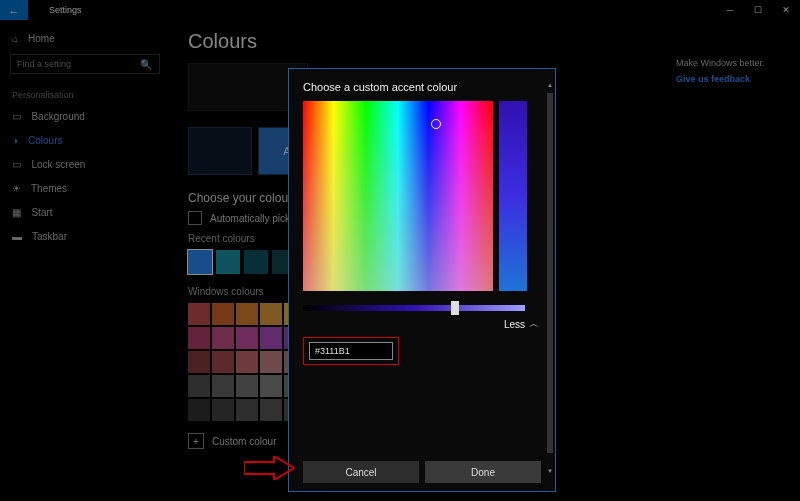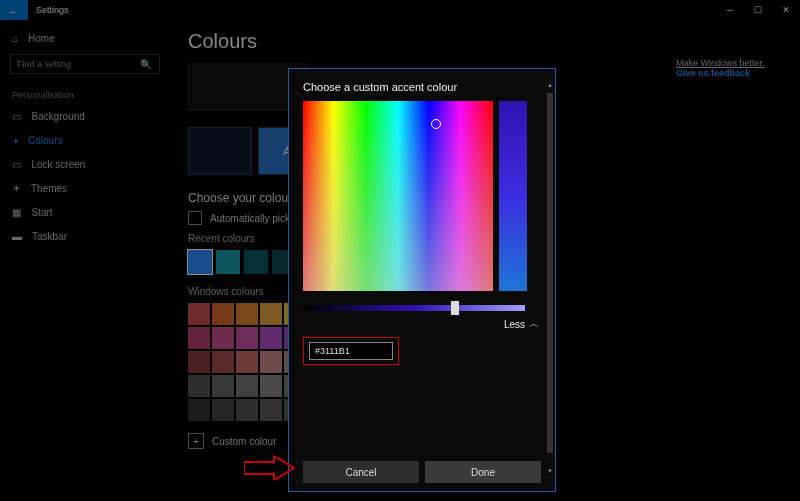--- a/index.html
+++ b/index.html
@@ -1,21 +1,21 @@
 <!DOCTYPE html>
 <html><head>
 <meta charset="utf-8">
 <style>
   * { box-sizing: border-box; margin: 0; padding: 0; font-family: "Segoe UI", Arial, sans-serif; }
   html, body { width: 800px; height: 501px; background: #000; color: #ccc; overflow: hidden; position: relative; }
 
   
   .titlebar { display:flex; align-items:center; height:20px; font-size:9px; color:#fff; }
   .back-btn { width:28px; height:20px; background:#0078d7; color:#fff; display:flex; align-items:center; justify-content:center; font-size:11px; }
-  .titlebar .ttl { padding-left:8px;text-align:center; }
+  .titlebar .ttl { padding-left:21px;text-align:center; }
   .win-ctrls { margin-left:auto; display:flex; }
   .win-ctrl { width:28px; text-align:center; font-size:9px; color:#fff; }
 
   
   .body-row { display:flex; height:calc(100% - 20px); }
   .sidebar { width:170px; padding:6px 0; font-size:10px; color:#999; }
   .sb-item { display:flex; align-items:center; gap:10px; padding:5px 12px; color:#bbb; height:24px; }
   .sb-item.active { color:#2d8cff; }
   .sb-heading { padding:8px 12px 4px; color:#777; font-size:9px; }
   .search-wrap { margin:4px 10px 8px; display:flex; height:20px; border:1px solid #333; align-items:center; padding:0 6px; color:#888; font-size:9px; }
@@ -37,21 +37,21 @@
   .swatch { width:24px; height:24px; }
 
   .grid { display:grid; grid-template-columns: repeat(8, 22px); grid-auto-rows:22px; gap:2px; }
   .gcell { background:#555; }
 
   .custom-row { display:flex; align-items:center; gap:8px; margin-top:12px; font-size:10px; color:#ccc; }
   .plusbox { width:16px; height:16px; border:1px solid #888; display:flex; align-items:center; justify-content:center; }
 
   
   .right-hints { position:absolute; right:14px; top:58px; font-size:9px; text-align:left; width:110px; }
-  .right-hints .line1 { color:#bbb; margin-bottom:0;text-decoration:underline; }
+  .right-hints .line1 { color:#bbb; margin-bottom:6px; }
   .right-hints .line2 { color:#2d8cff;font-weight:bold; }
 
   
   .dim { position:absolute; inset:0; background:rgba(0,0,0,0.45); pointer-events:none; }
 
   
   .dialog { position:absolute; left:288px; top:68px; width:268px; height:424px; background:#0a0a0a; border:1px solid #2a5aa0; padding:12px 14px 10px 14px; }
   .dialog .dlg-title { font-size:11px; color:#eee; margin-bottom:8px; }
   .picker-row { display:flex; gap:6px; }
   .picker { width:190px; height:190px; position:relative; background:

